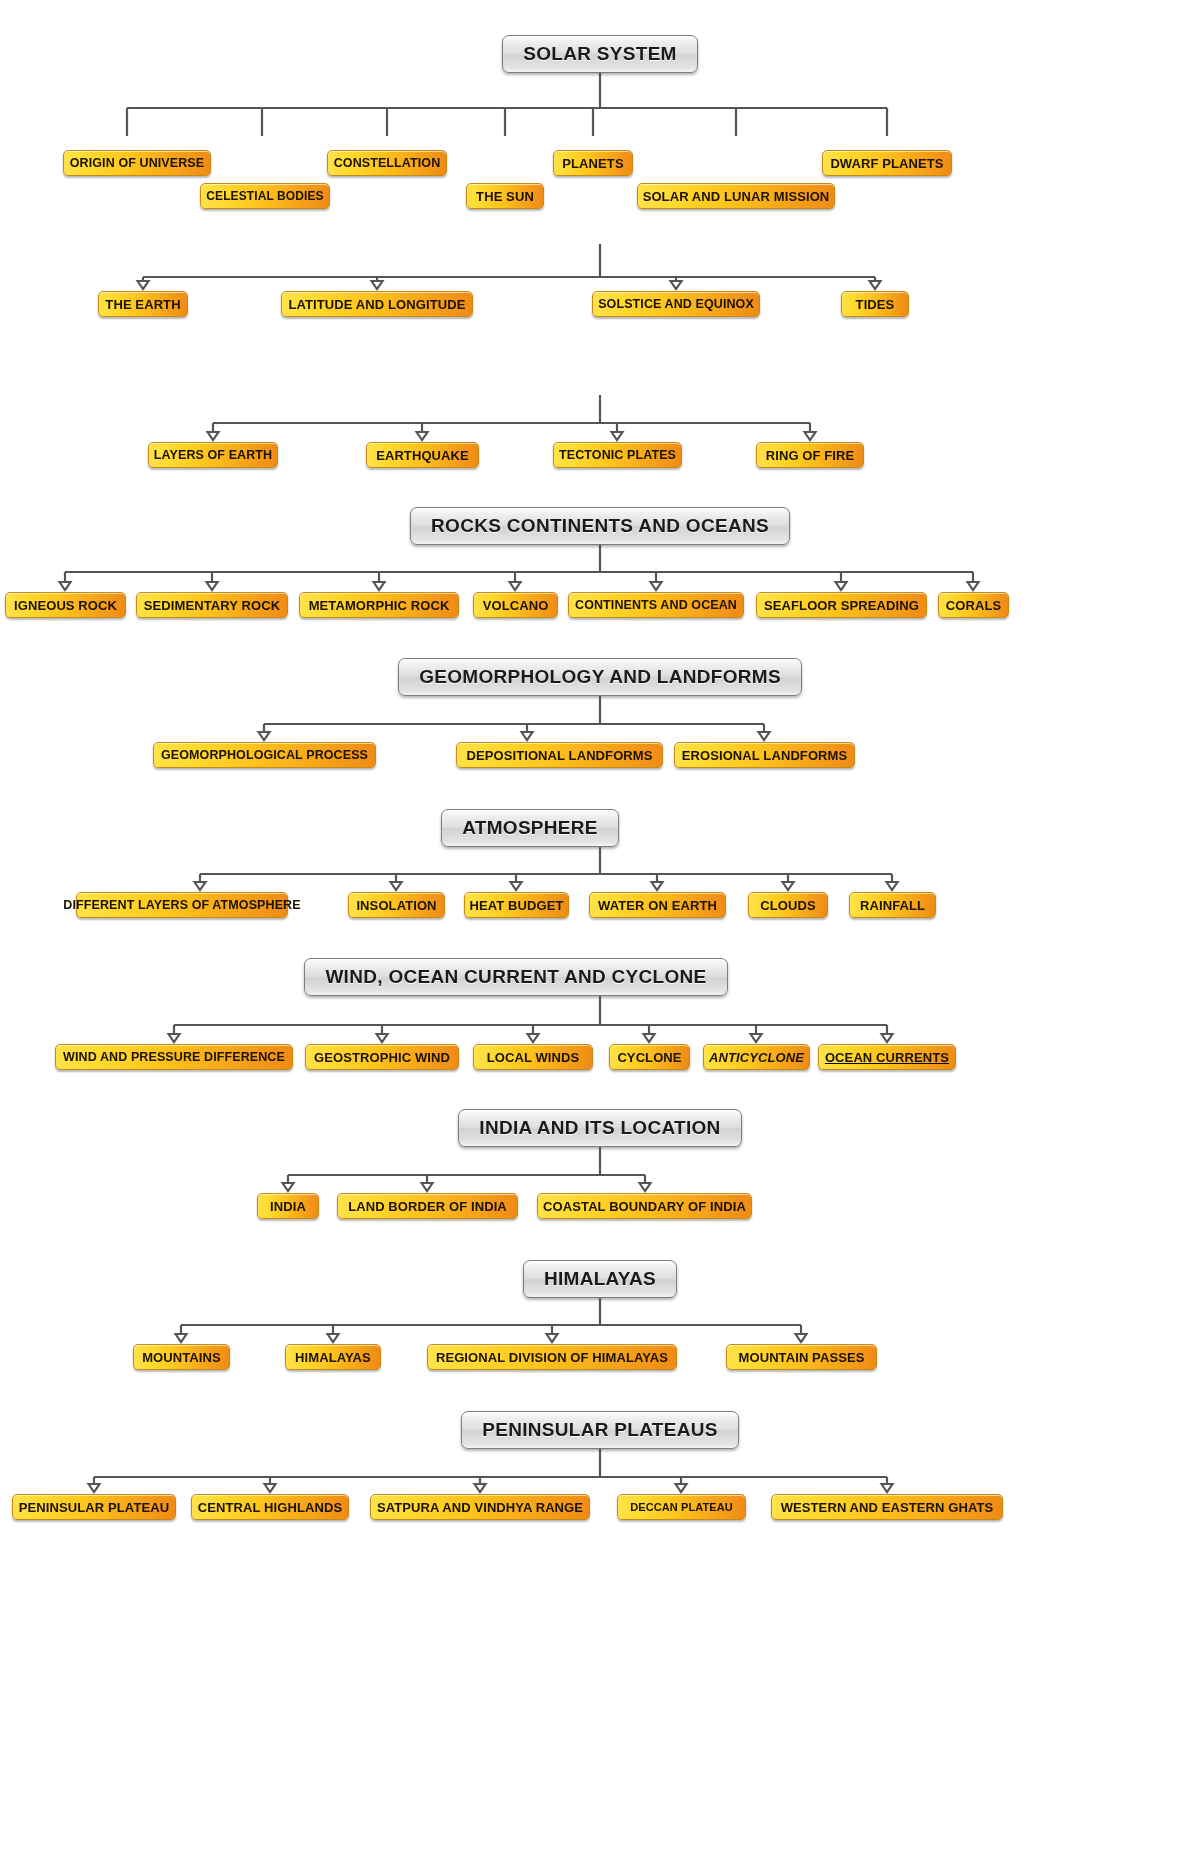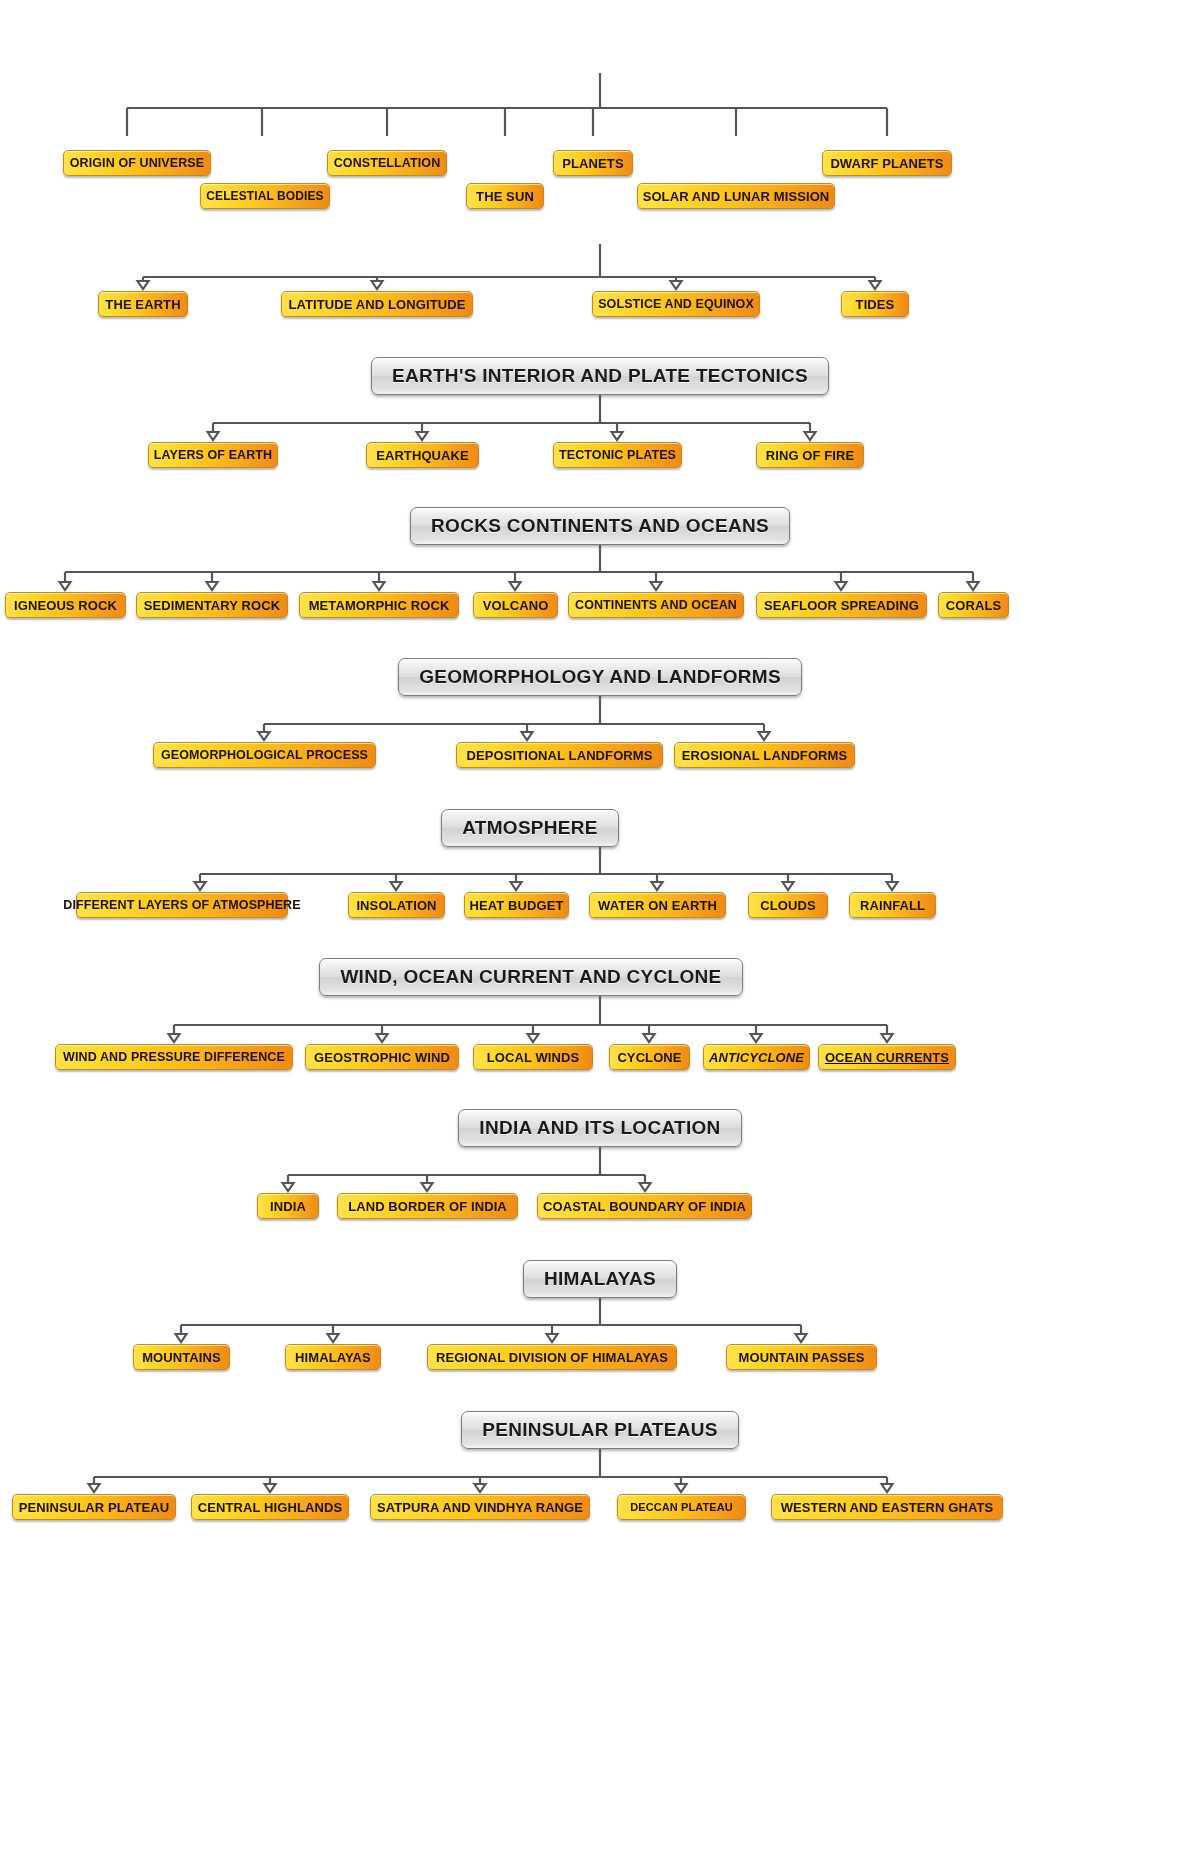--- a/index.html
+++ b/index.html
@@ -86,20 +86,25 @@
     font-weight: bold;
     letter-spacing: 0.1px;
     color: #1c1200;
     line-height: 1;
   }
 </style>
 </head>
 <body>
 
 <div id="chart">
+    <div class="parent-row" style="position: absolute; left: 0px; top: 35px; width: 1200px;">
+      <div class="parent-box">
+        <span class="label">SOLAR SYSTEM</span>
+      </div>
+    </div>
     <svg class="connectors" width="1200" height="63" style="top: 73px;">
       <line x1="600" y1="0" x2="600" y2="35"></line>
       <line x1="127" y1="35" x2="887" y2="35"></line>
       <line x1="127" y1="35" x2="127" y2="68"></line>
       <path d="M121.5,67 L127,75 L132.5,67 Z" fill="#333333" stroke="none"></path>
       <line x1="262" y1="35" x2="262" y2="101"></line>
       <path d="M256.5,100 L262,108 L267.5,100 Z" fill="#333333" stroke="none"></path>
       <line x1="387" y1="35" x2="387" y2="68"></line>
       <path d="M381.5,67 L387,75 L392.5,67 Z" fill="#333333" stroke="none"></path>
       <line x1="505" y1="35" x2="505" y2="101"></line>
@@ -149,25 +154,20 @@
     </div>
     <div class="child-box" style="left: 281px; top: 291px; width: 192px;">
       <span class="label">LATITUDE AND LONGITUDE</span>
     </div>
     <div class="child-box" style="left: 592px; top: 291px; width: 168px;">
       <span class="label" style="font-size: 12.5px;">SOLSTICE AND EQUINOX</span>
     </div>
     <div class="child-box" style="left: 841px; top: 291px; width: 68px;">
       <span class="label">TIDES</span>
     </div>
-    <div class="parent-row" style="position: absolute; left: 0px; top: 357px; width: 1200px;">
-      <div class="parent-box">
-        <span class="label">EARTH'S INTERIOR AND PLATE TECTONICS</span>
-      </div>
-    </div>
     <svg class="connectors" width="1200" height="57" style="top: 395px;">
       <line x1="600" y1="0" x2="600" y2="28"></line>
       <line x1="213" y1="28" x2="810" y2="28"></line>
       <line x1="213" y1="28" x2="213" y2="38"></line>
       <path d="M207.5,37 L213,45 L218.5,37 Z" fill="#333333" stroke="none"></path>
       <line x1="422" y1="28" x2="422" y2="38"></line>
       <path d="M416.5,37 L422,45 L427.5,37 Z" fill="#333333" stroke="none"></path>
       <line x1="617" y1="28" x2="617" y2="38"></line>
       <path d="M611.5,37 L617,45 L622.5,37 Z" fill="#333333" stroke="none"></path>
       <line x1="810" y1="28" x2="810" y2="38"></line>
@@ -285,21 +285,21 @@
     </div>
     <div class="child-box" style="left: 589px; top: 892px; width: 137px;">
       <span class="label">WATER ON EARTH</span>
     </div>
     <div class="child-box" style="left: 748px; top: 892px; width: 80px;">
       <span class="label">CLOUDS</span>
     </div>
     <div class="child-box" style="left: 849px; top: 892px; width: 87px;">
       <span class="label">RAINFALL</span>
     </div>
-    <div class="parent-row" style="position: absolute; left: 15px; top: 958px; width: 1032px; justify-content: center;">
+    <div class="parent-row" style="position: absolute; left: 0px; top: 958px; width: 1032px; justify-content: center;">
       <div class="parent-box">
         <span class="label">WIND, OCEAN CURRENT AND CYCLONE</span>
       </div>
     </div>
     <svg class="connectors" width="1200" height="58" style="top: 996px;">
       <line x1="600" y1="0" x2="600" y2="29"></line>
       <line x1="174" y1="29" x2="887" y2="29"></line>
       <line x1="174" y1="29" x2="174" y2="39"></line>
       <path d="M168.5,38 L174,46 L179.5,38 Z" fill="#333333" stroke="none"></path>
       <line x1="382" y1="29" x2="382" y2="39"></line>

